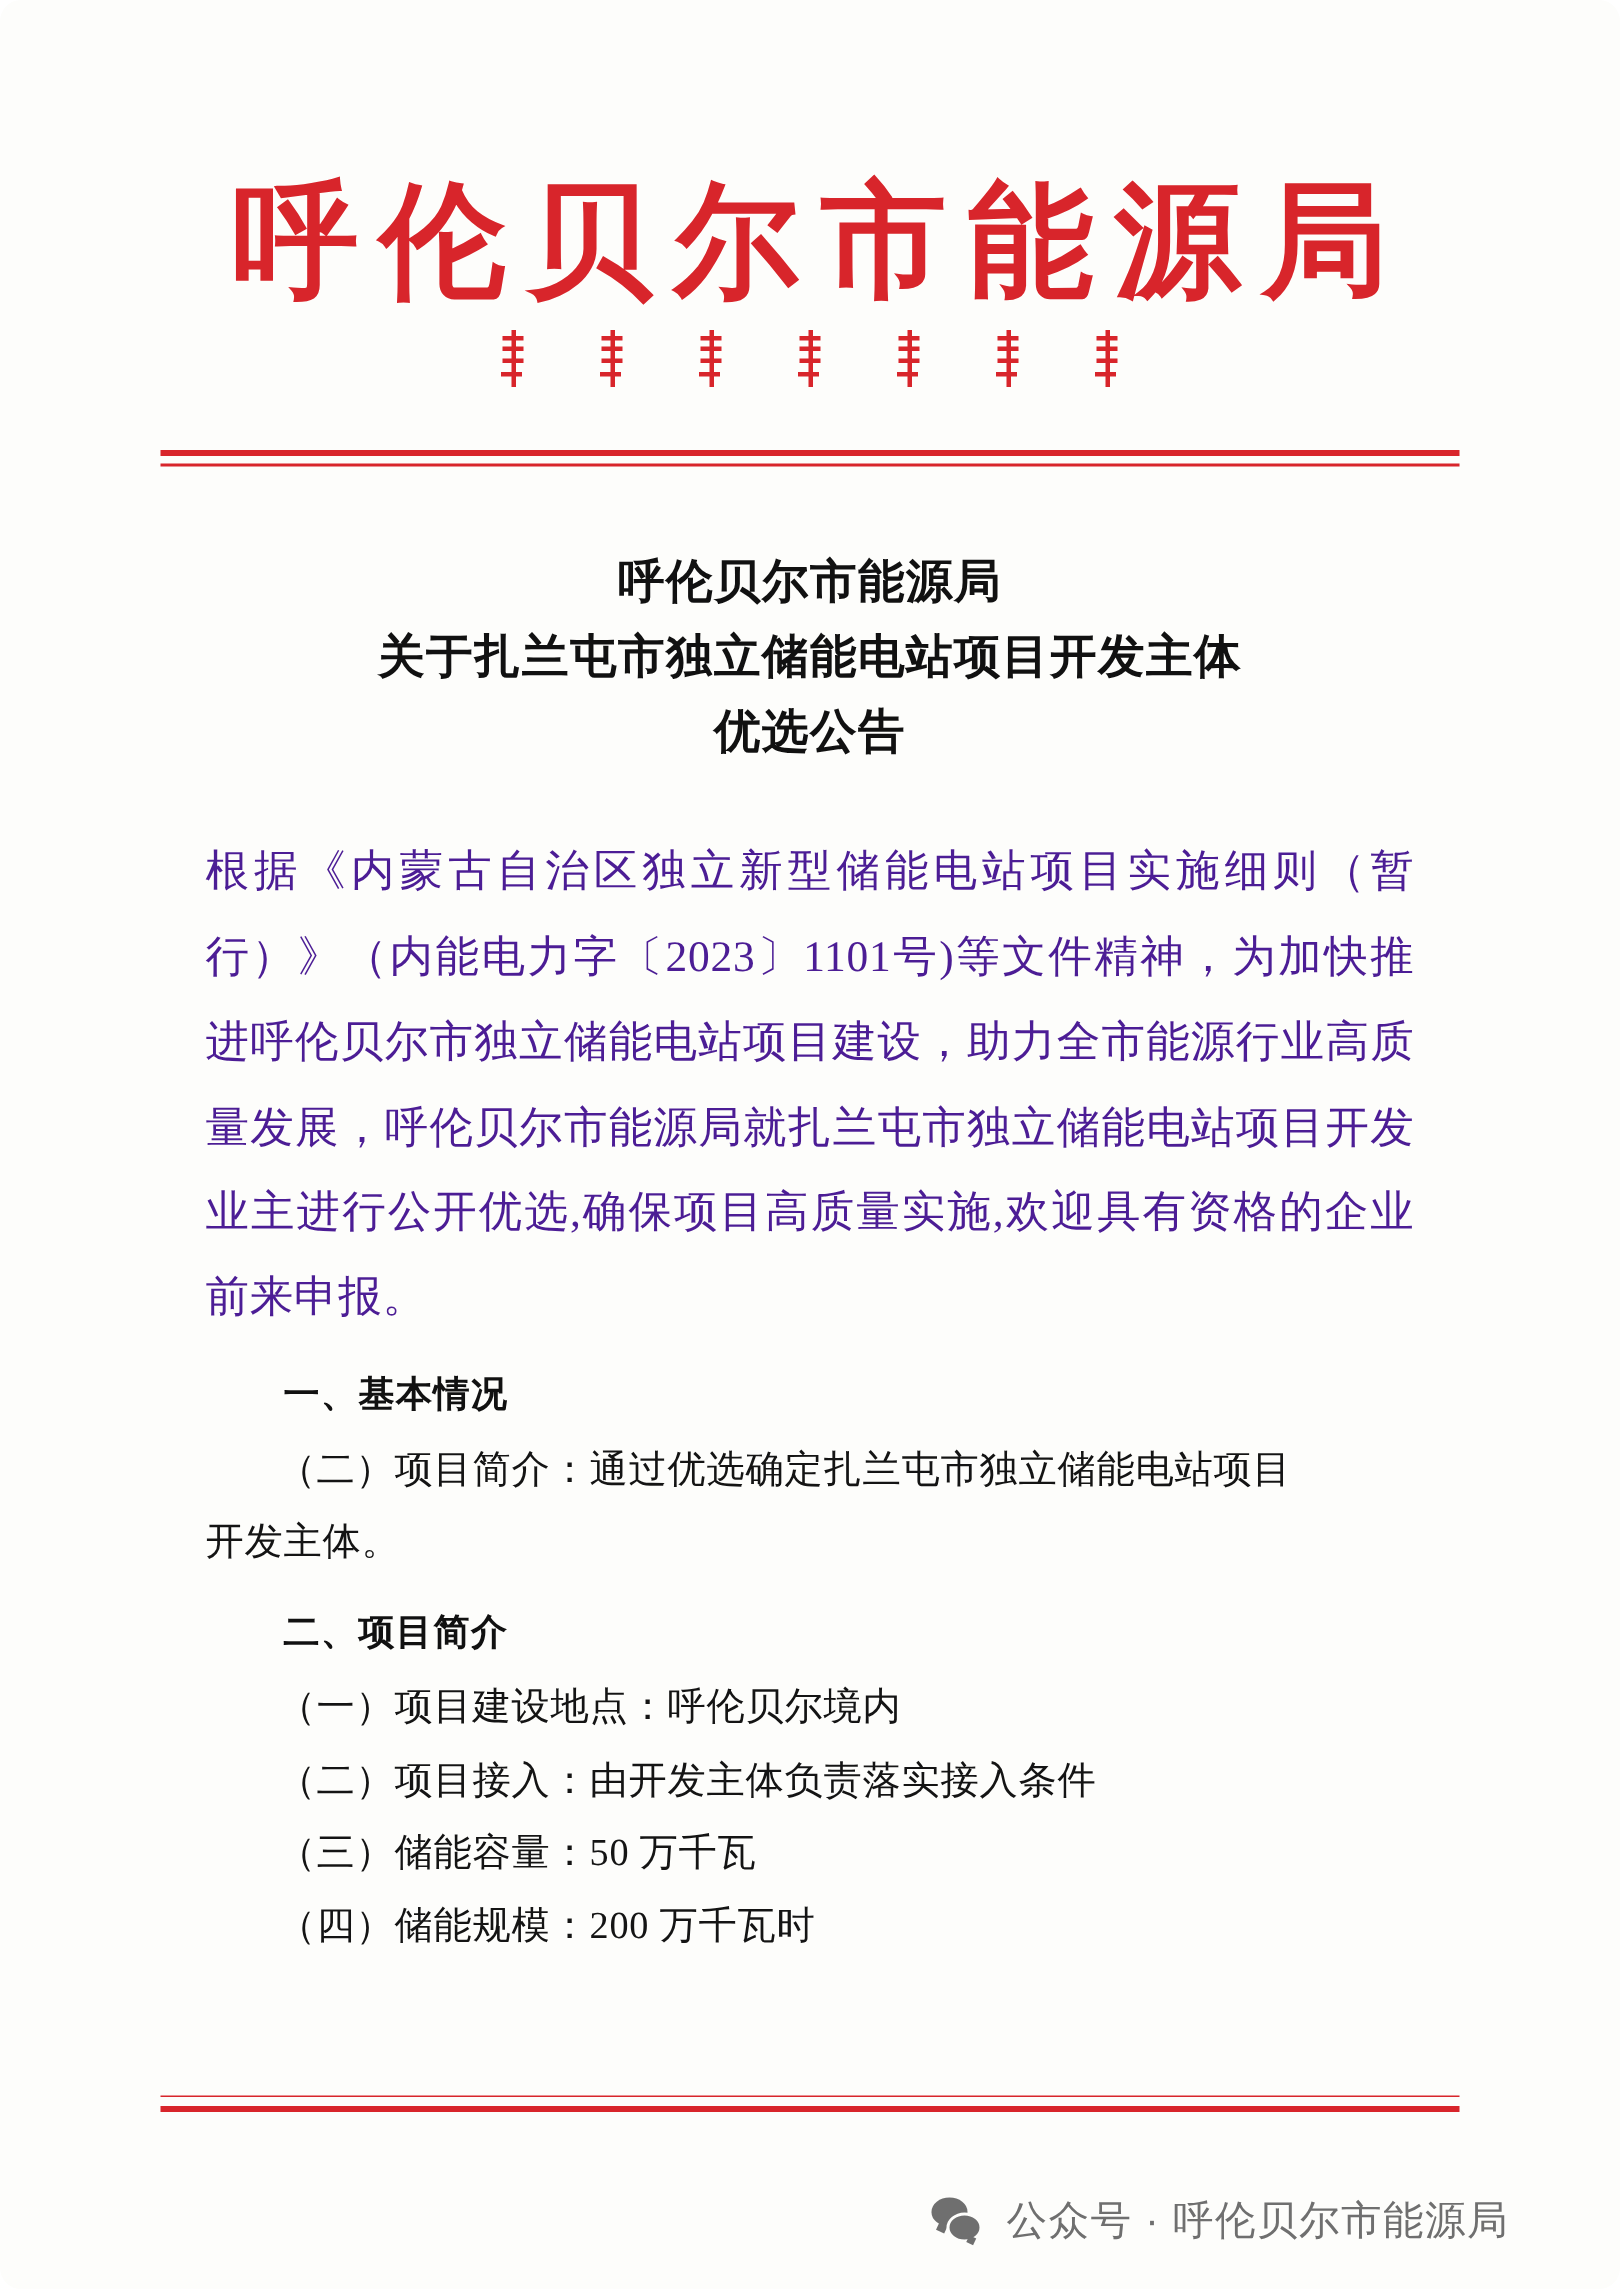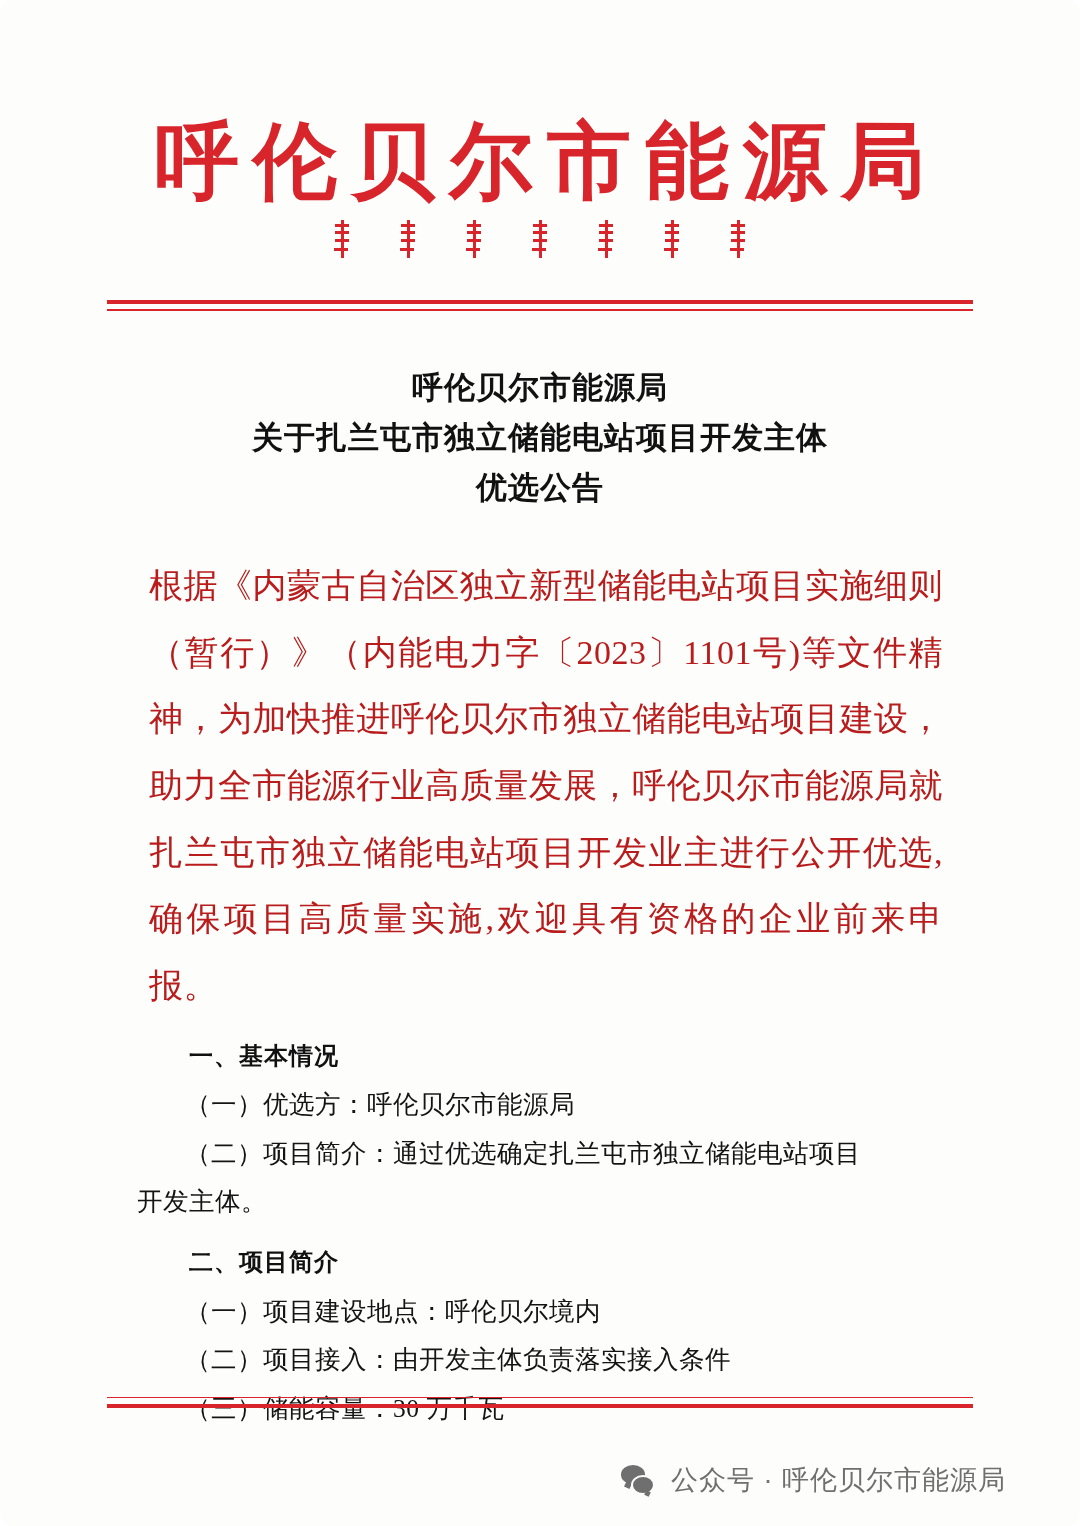--- a/index.html
+++ b/index.html
@@ -97,27 +97,27 @@
     color: #111;
   }
   .doc-title div { white-space: nowrap; }
 
   
   .body-wrap {
     margin: 40px auto 0;
     width: 806px;
   }
   p.para {
-    margin: 0 0 4px 12px;
-    font-size: 34px;
+    margin: 0 0 4px 0;
+    font-size: 29px;
     line-height: 1.96;
     text-align: justify;
     text-align-last: justify;
     letter-spacing: 0.5px;
-    color: #b91c1c;
+    color: #4c1d95;
   }
   p.para.last-normal { text-align-last: left; }
 
   .section-head {
     margin: 14px 0 2px 0;
     font-size: 24px;
     font-weight: 700;
     line-height: 1.9;
     letter-spacing: 1px;
     text-indent: 52px;
@@ -229,28 +229,28 @@
     <div>呼伦贝尔市能源局</div>
     <div>关于扎兰屯市独立储能电站项目开发主体</div>
     <div>优选公告</div>
   </div>
 
   <div class="body-wrap">
 
     <p class="para last-normal">根据《内蒙古自治区独立新型储能电站项目实施细则（暂行）》（内能电力字〔2023〕1101号)等文件精神，为加快推进呼伦贝尔市独立储能电站项目建设，助力全市能源行业高质量发展，呼伦贝尔市能源局就扎兰屯市独立储能电站项目开发业主进行公开优选,确保项目高质量实施,欢迎具有资格的企业前来申报。</p>
 
     <div class="section-head">一、基本情况</div>
-    <p class="item">（一）优选方：呼伦贝尔市能源局</p>
     <p class="item">（二）项目简介：通过优选确定扎兰屯市独立储能电站项目</p>
     <p class="item cont">开发主体。</p>
 
     <div class="section-head">二、项目简介</div>
     <p class="item">（一）项目建设地点：呼伦贝尔境内</p>
     <p class="item">（二）项目接入：由开发主体负责落实接入条件</p>
-    <p class="item">（三）储能容量：30 万千瓦</p>
+    <p class="item">（三）储能容量：50 万千瓦</p>
+    <p class="item">（四）储能规模：200 万千瓦时</p>
 
   </div>
 
   <div class="footer-rules">
     <div class="rule-thin2"></div>
     <div class="rule-thick2"></div>
   </div>
 
   <div class="wechat-bar">
     <span class="wechat-icon">

